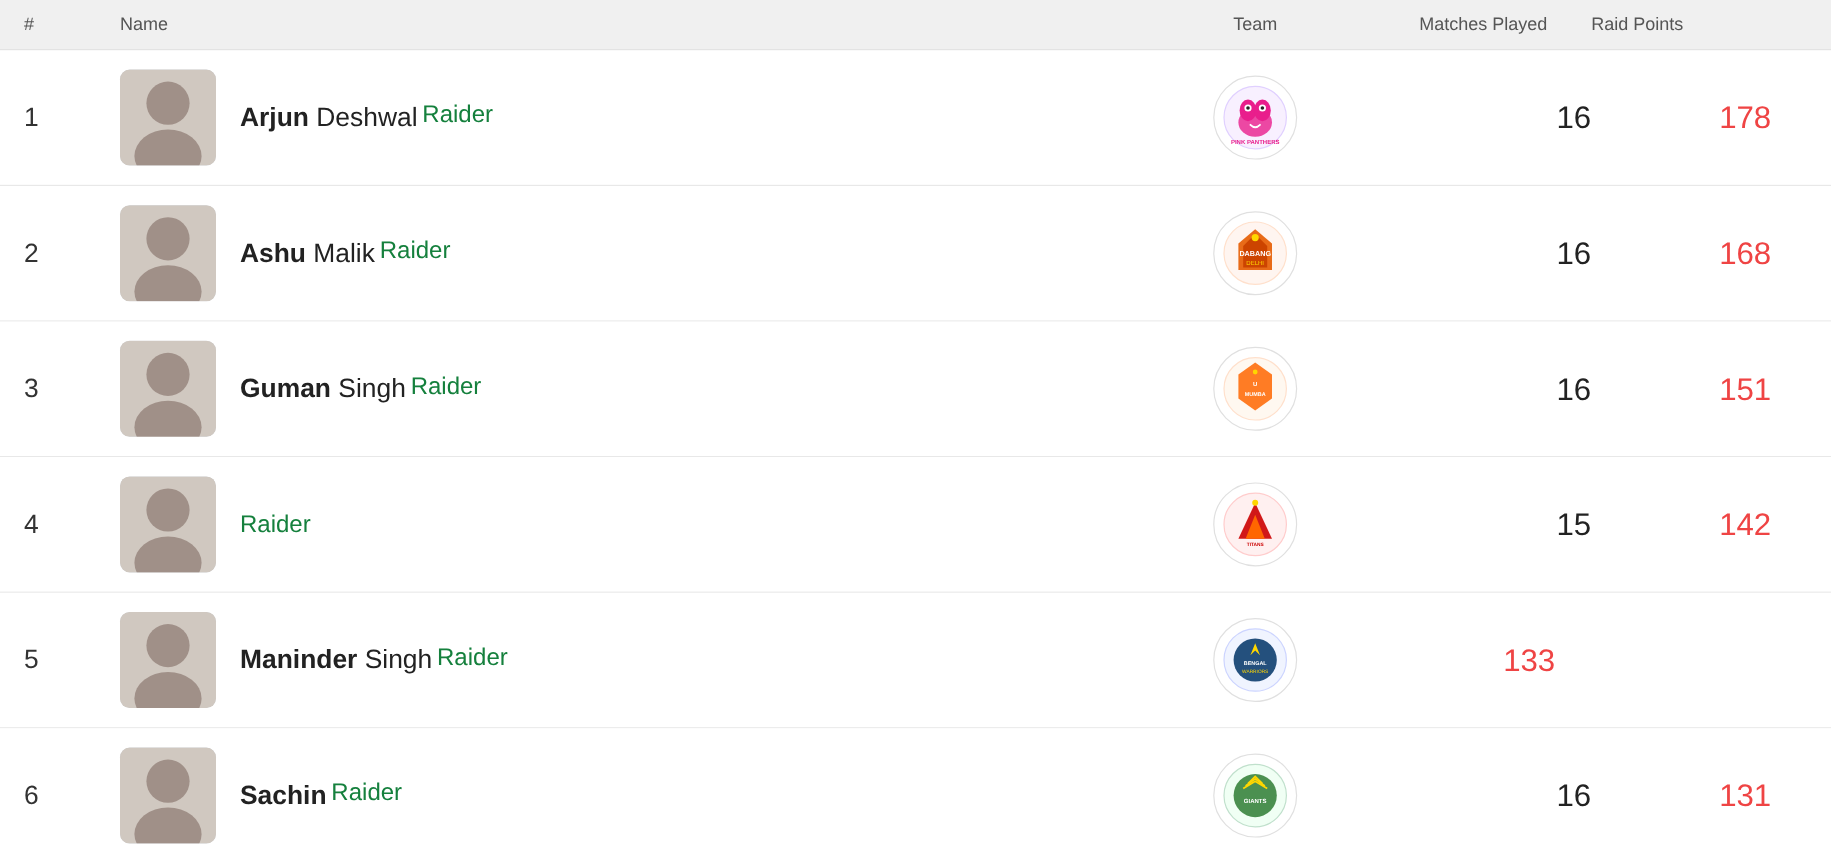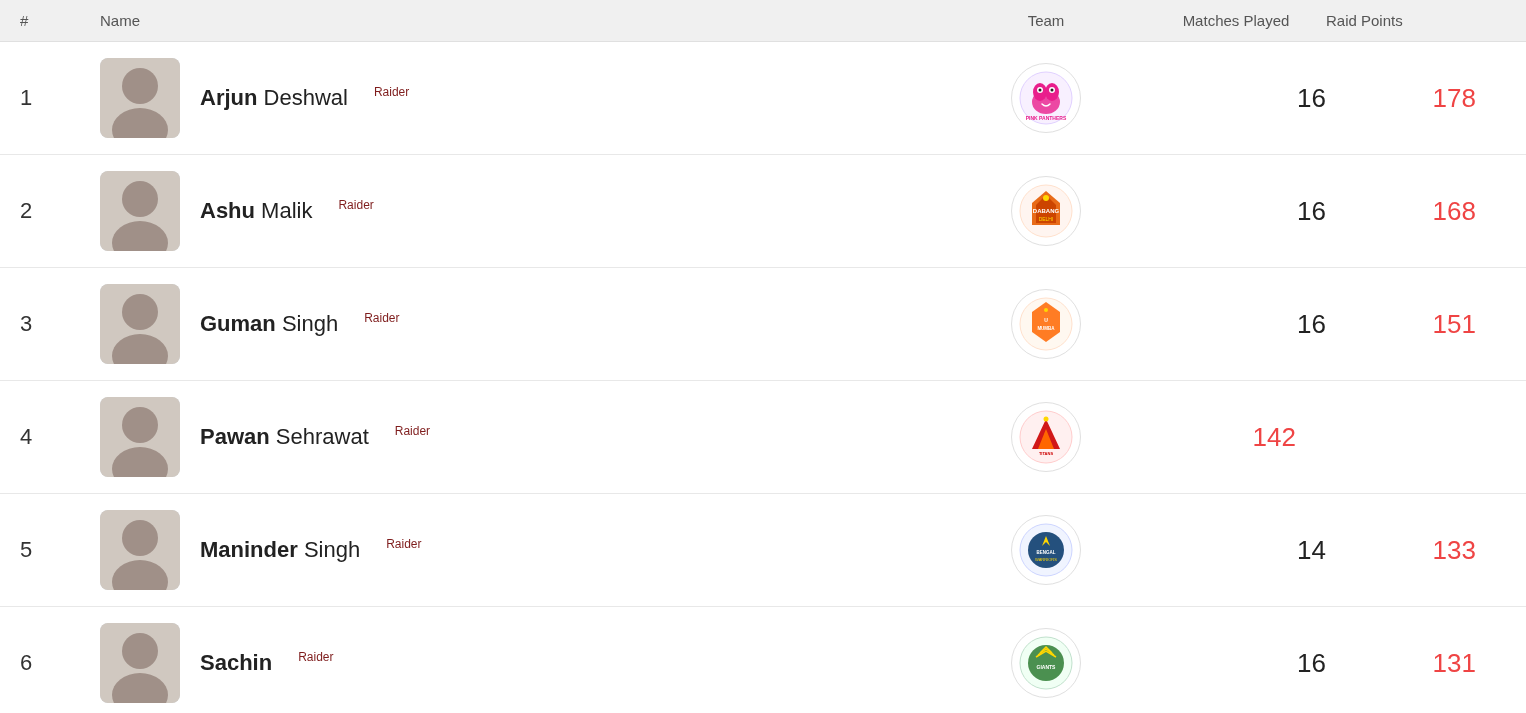--- a/index.html
+++ b/index.html
@@ -88,23 +88,22 @@
     .player-name {
       font-size: 22px;
       color: #222222;
     }
 
     .player-name strong {
       font-weight: 700;
     }
 
     .player-role {
-      font-size: 12px;
-      color: #7f1d1d;
-      margin-left: 22px;
+      font-size: 20px;
+      color: #15803d;
     }
 
     .team-cell {
       display: flex;
       justify-content: center;
       align-items: center;
     }
 
     .team-logo {
       width: 70px;
@@ -249,35 +248,35 @@
     <div class="rank-cell">4</div>
     <div class="player-cell">
       <div class="player-avatar">
         <svg viewBox="0 0 80 80" xmlns="http://www.w3.org/2000/svg" width="80" height="80">
           <rect width="80" height="80" rx="8" fill="#d0c8c0"></rect>
           <circle cx="40" cy="28" r="18" fill="#a09088"></circle>
           <ellipse cx="40" cy="72" rx="28" ry="22" fill="#a09088"></ellipse>
         </svg>
       </div>
       <div class="player-info">
-        <span class="player-name"><strong>Pawan</strong> Sehrawat</span>
         <span class="player-role">Raider</span>
       </div>
     </div>
     <div class="team-cell">
       <div class="team-logo">
         <svg viewBox="0 0 56 56" xmlns="http://www.w3.org/2000/svg">
       <circle cx="28" cy="28" r="26" fill="#fff0f0" stroke="#ffcccc" stroke-width="1"></circle>
       <path d="M14 40 L28 10 L42 40 Z" fill="#cc0000" opacity="0.9"></path>
       <path d="M20 40 L28 20 L36 40 Z" fill="#ff6600"></path>
       <text x="28" y="46" font-size="4" text-anchor="middle" fill="#cc0000" font-weight="bold">TITANS</text>
       <circle cx="28" cy="10" r="2.5" fill="gold"></circle>
     </svg>
       </div>
     </div>
+    <div class="matches-cell">15</div>
     <div class="points-cell">142</div>
   </div>
       <div class="table-row">
     <div class="rank-cell">5</div>
     <div class="player-cell">
       <div class="player-avatar">
         <svg viewBox="0 0 80 80" xmlns="http://www.w3.org/2000/svg" width="80" height="80">
           <rect width="80" height="80" rx="8" fill="#d0c8c0"></rect>
           <circle cx="40" cy="28" r="18" fill="#a09088"></circle>
           <ellipse cx="40" cy="72" rx="28" ry="22" fill="#a09088"></ellipse>
@@ -292,21 +291,20 @@
       <div class="team-logo">
         <svg viewBox="0 0 56 56" xmlns="http://www.w3.org/2000/svg">
       <circle cx="28" cy="28" r="26" fill="#f0f4ff" stroke="#ccd4ff" stroke-width="1"></circle>
       <circle cx="28" cy="28" r="18" fill="#003366" opacity="0.85"></circle>
       <path d="M28 14 L32 24 L28 20 L24 24 Z" fill="gold"></path>
       <text x="28" y="32" font-size="4.5" text-anchor="middle" fill="white" font-weight="bold">BENGAL</text>
       <text x="28" y="39" font-size="4" text-anchor="middle" fill="gold">WARRIORS</text>
     </svg>
       </div>
     </div>
-    <div class="matches-cell">14</div>
     <div class="points-cell">133</div>
   </div>
       <div class="table-row">
     <div class="rank-cell">6</div>
     <div class="player-cell">
       <div class="player-avatar">
         <svg viewBox="0 0 80 80" xmlns="http://www.w3.org/2000/svg" width="80" height="80">
           <rect width="80" height="80" rx="8" fill="#d0c8c0"></rect>
           <circle cx="40" cy="28" r="18" fill="#a09088"></circle>
           <ellipse cx="40" cy="72" rx="28" ry="22" fill="#a09088"></ellipse>

